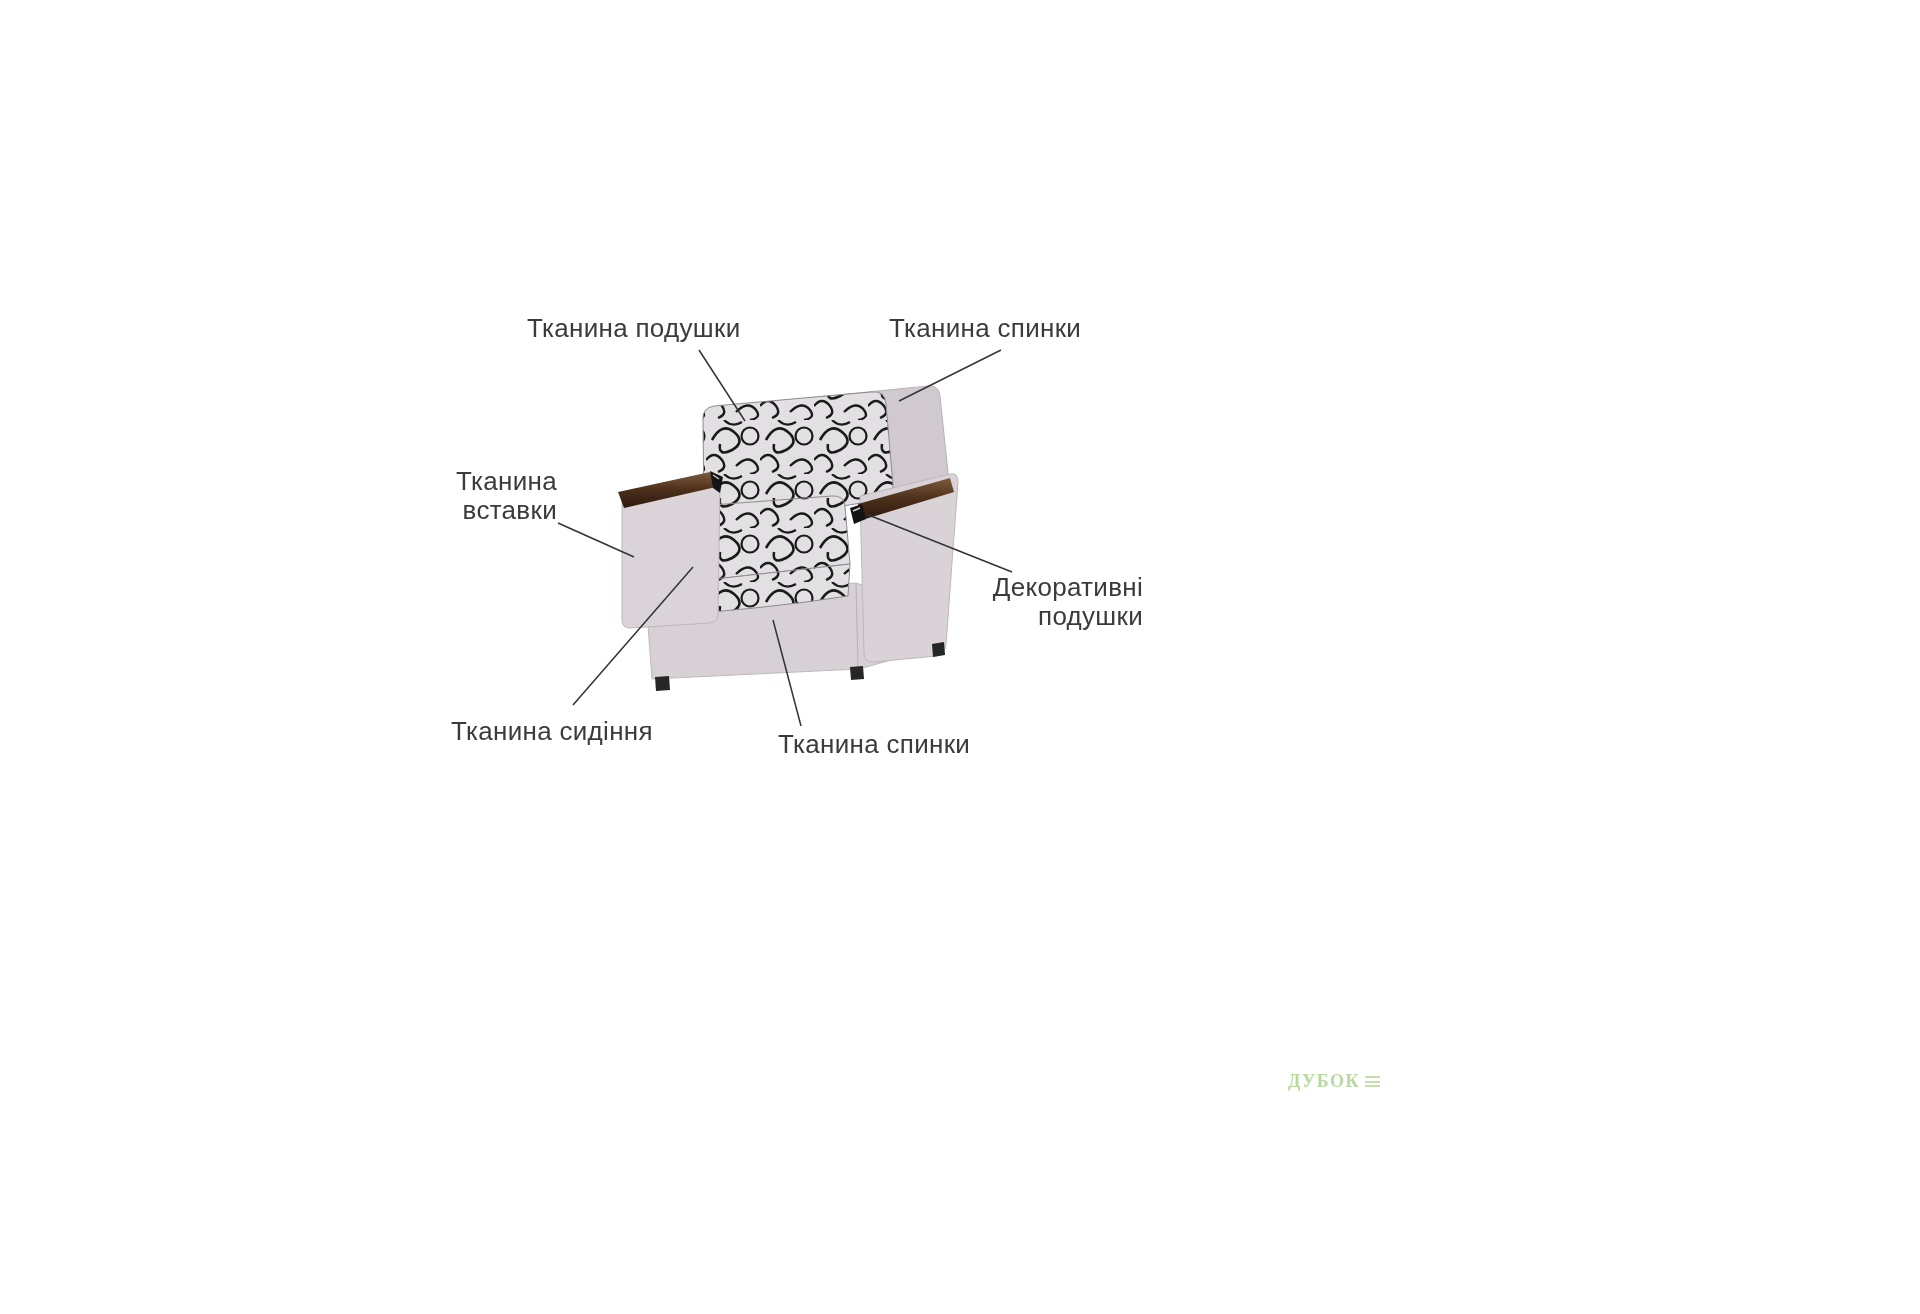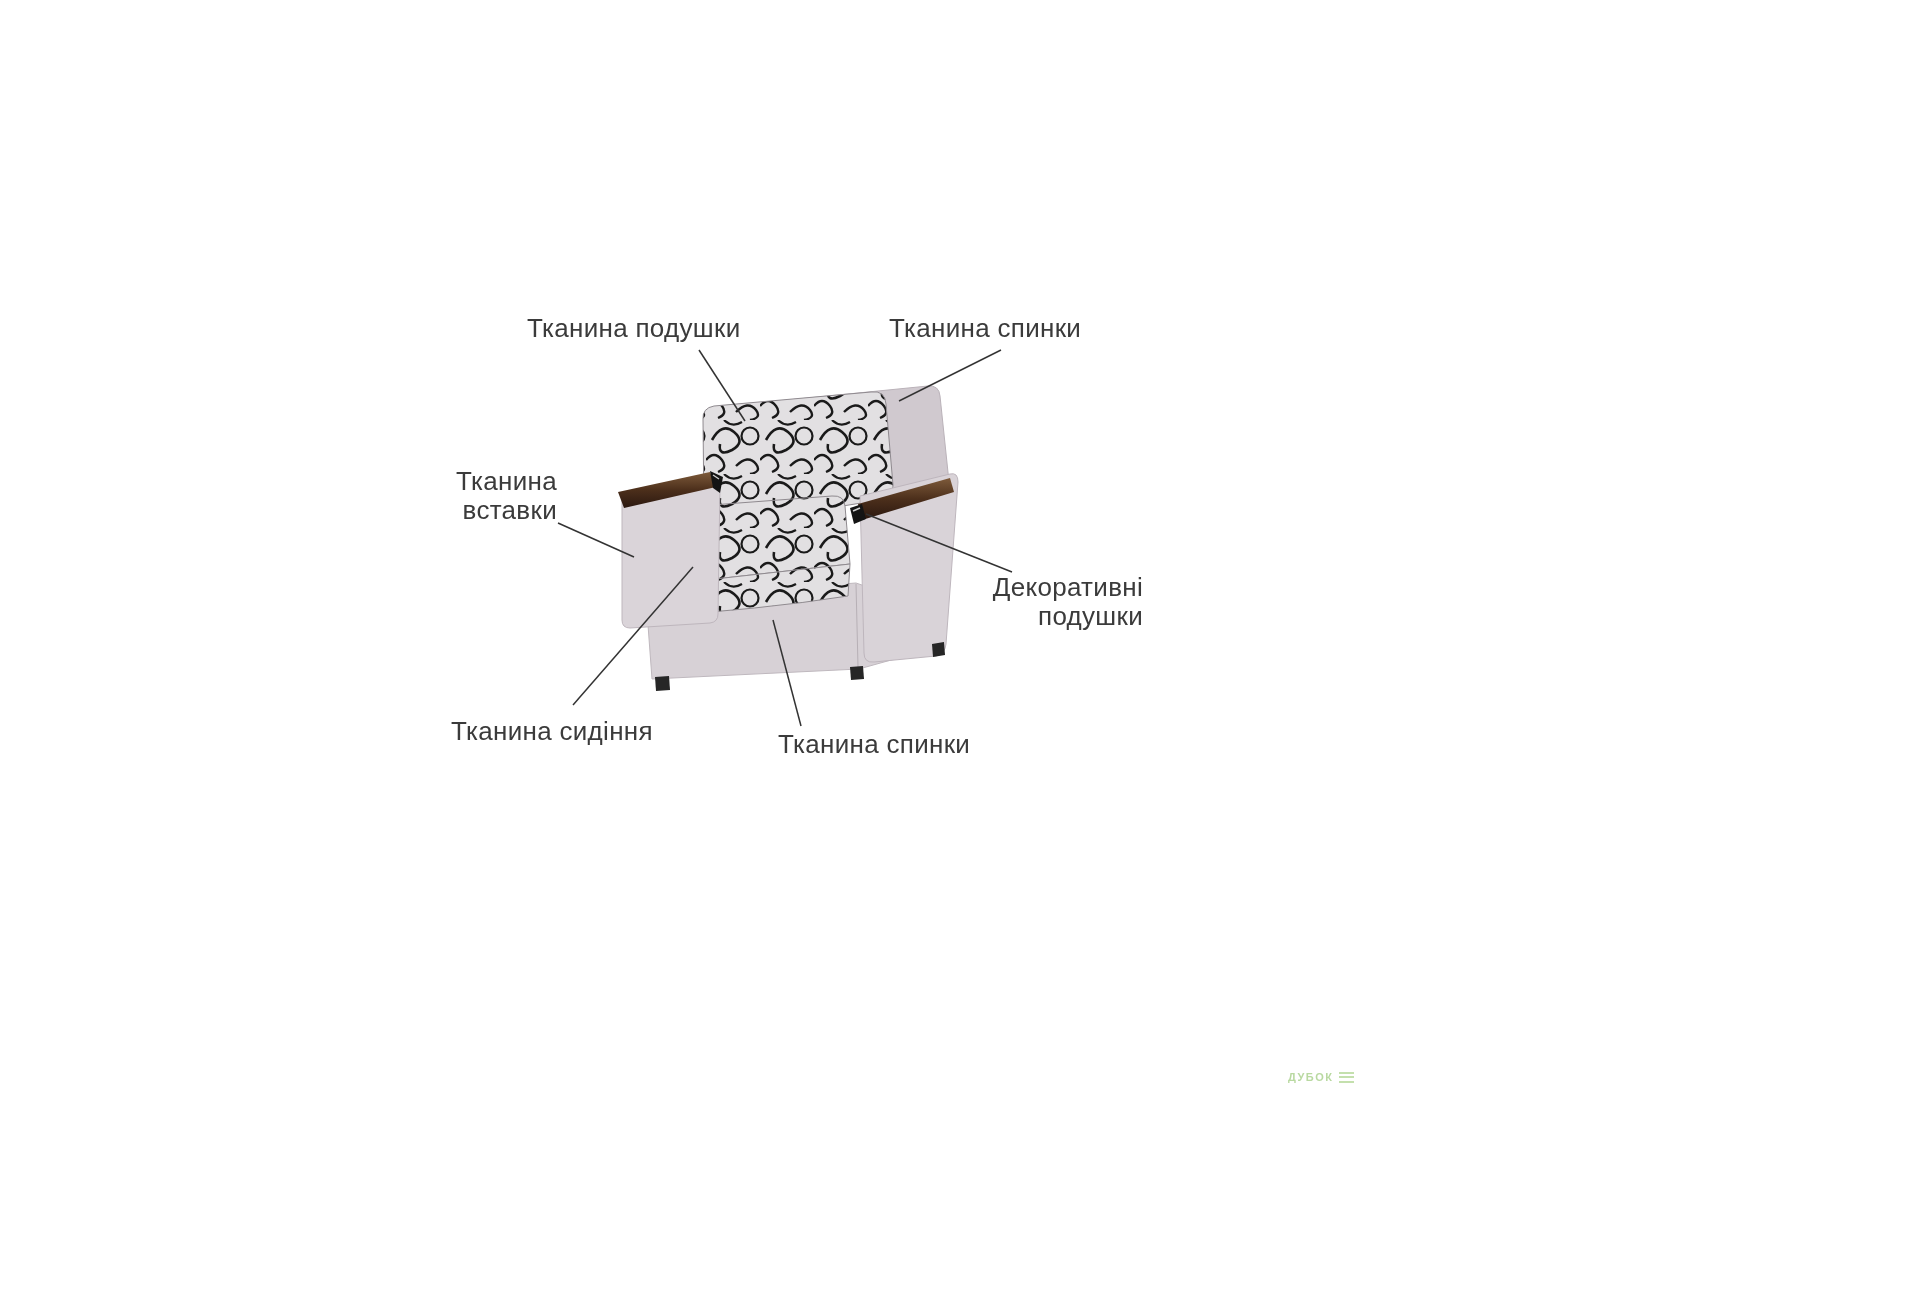--- a/index.html
+++ b/index.html
@@ -24,22 +24,22 @@
   }
   .lbl.two { text-align:right; white-space:normal; }
   .lbl.two span { display:block; }
   .watermark {
     position:absolute;
     left:1288px; top:1071px;
     display:flex; align-items:center; gap:5px;
     color:#b9d9a1;
   }
   .watermark .wm-text {
-    font-weight:700; font-size:11px; letter-spacing:1.5px;
-    font-family:Liberation Sans, sans-serif;
+    font-weight:700; font-size:18px; letter-spacing:1.5px;
+    font-family:Liberation Serif, serif;
   }
   .wm-bars { display:flex; flex-direction:column; gap:2.5px; }
   .wm-bars i { display:block; width:15px; height:2px; background:#c4e0ad; }
 </style>
 </head>
 <body>
 
 <div class="stage">
 
   <svg class="chair" width="384" height="336" viewBox="0 0 384 336" xmlns="http://www.w3.org/2000/svg">

